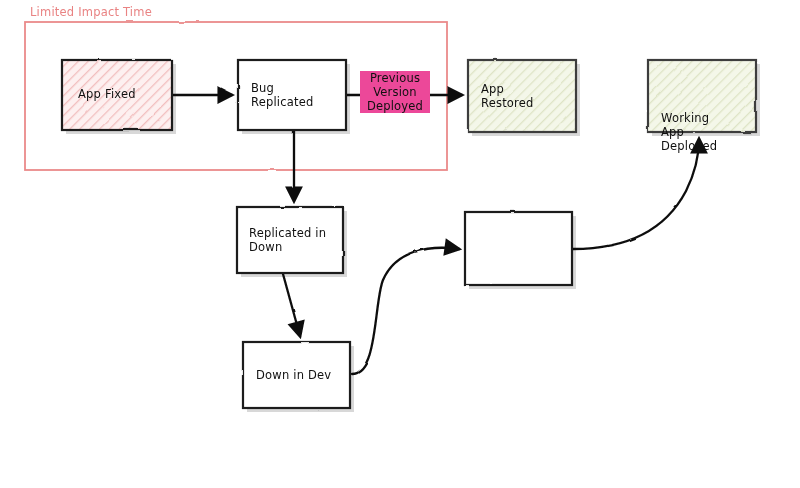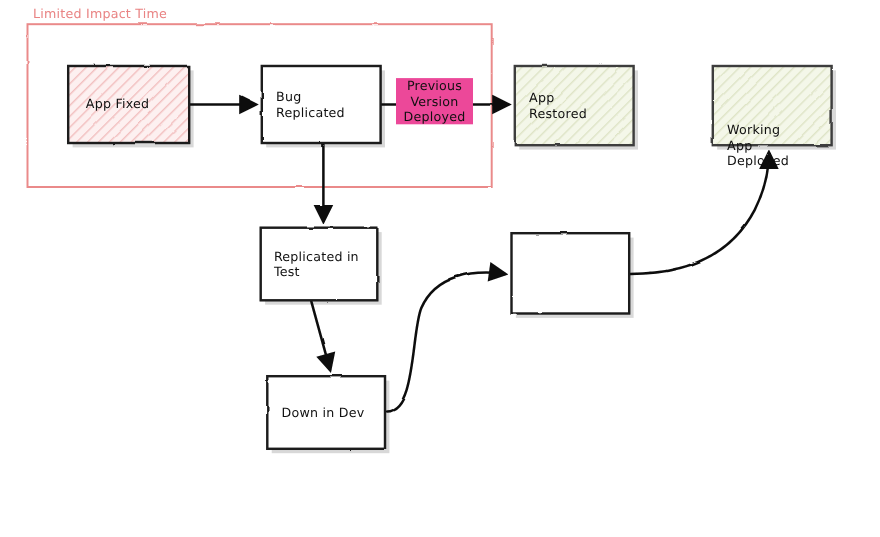--- a/index.html
+++ b/index.html
@@ -127,21 +127,21 @@
 Replicated</div>
 
   <div class="node-label" style="left:481px; top:82px;">App
 Restored</div>
 
   <div class="node-label" style="left:661px; top:67px;margin-top:44px;">Working
 App
 Deployed</div>
 
   <div class="node-label" style="left:249px; top:226px;">Replicated in
-Test</div>
+Down</div>
 
 
   <div class="node-label" style="left:256px; top:368px;">Down in Dev</div>
 
   <div class="edge-label" style="left:360px; top:71px; width:70px;">Previous
 Version
 Deployed</div>
 
 </div>
 

